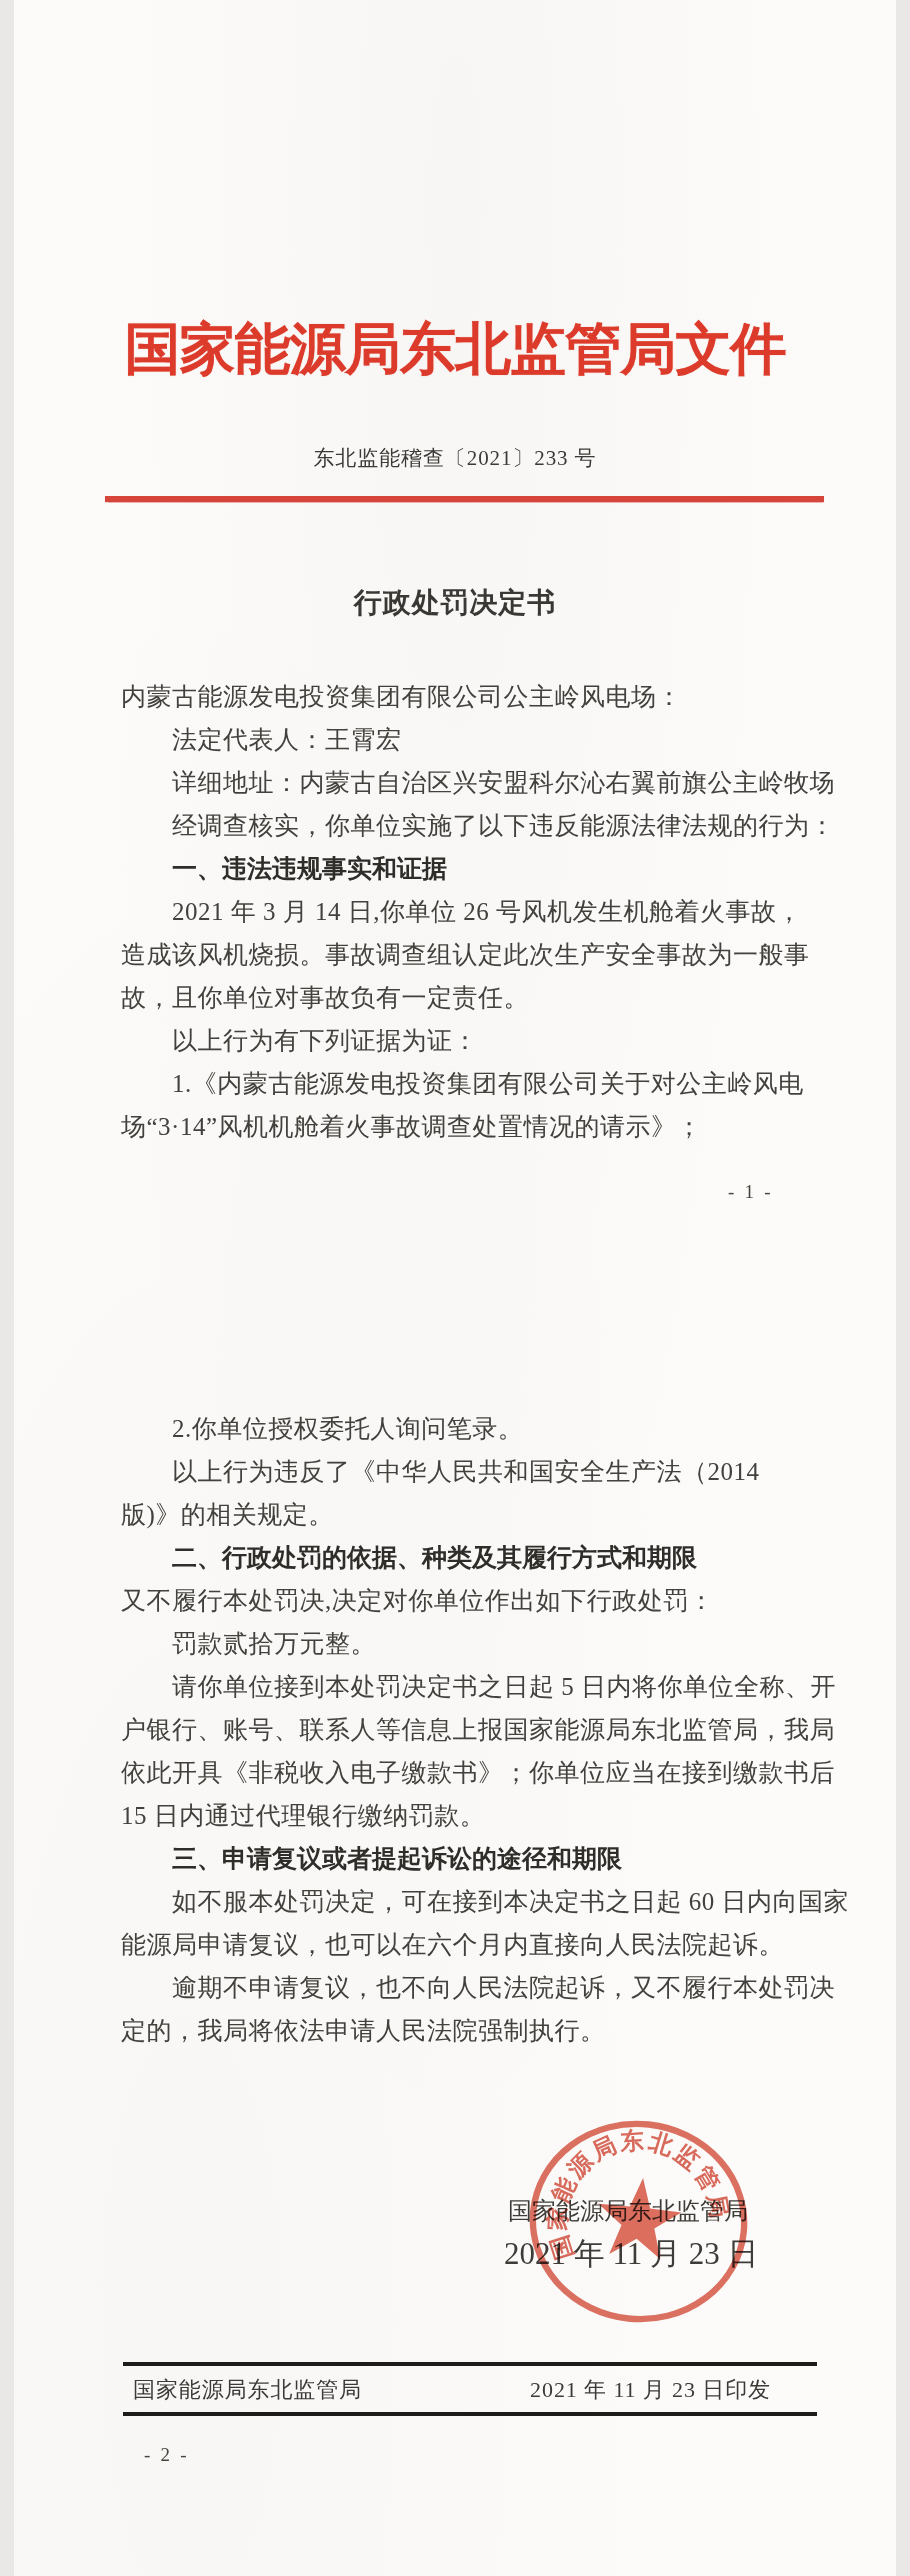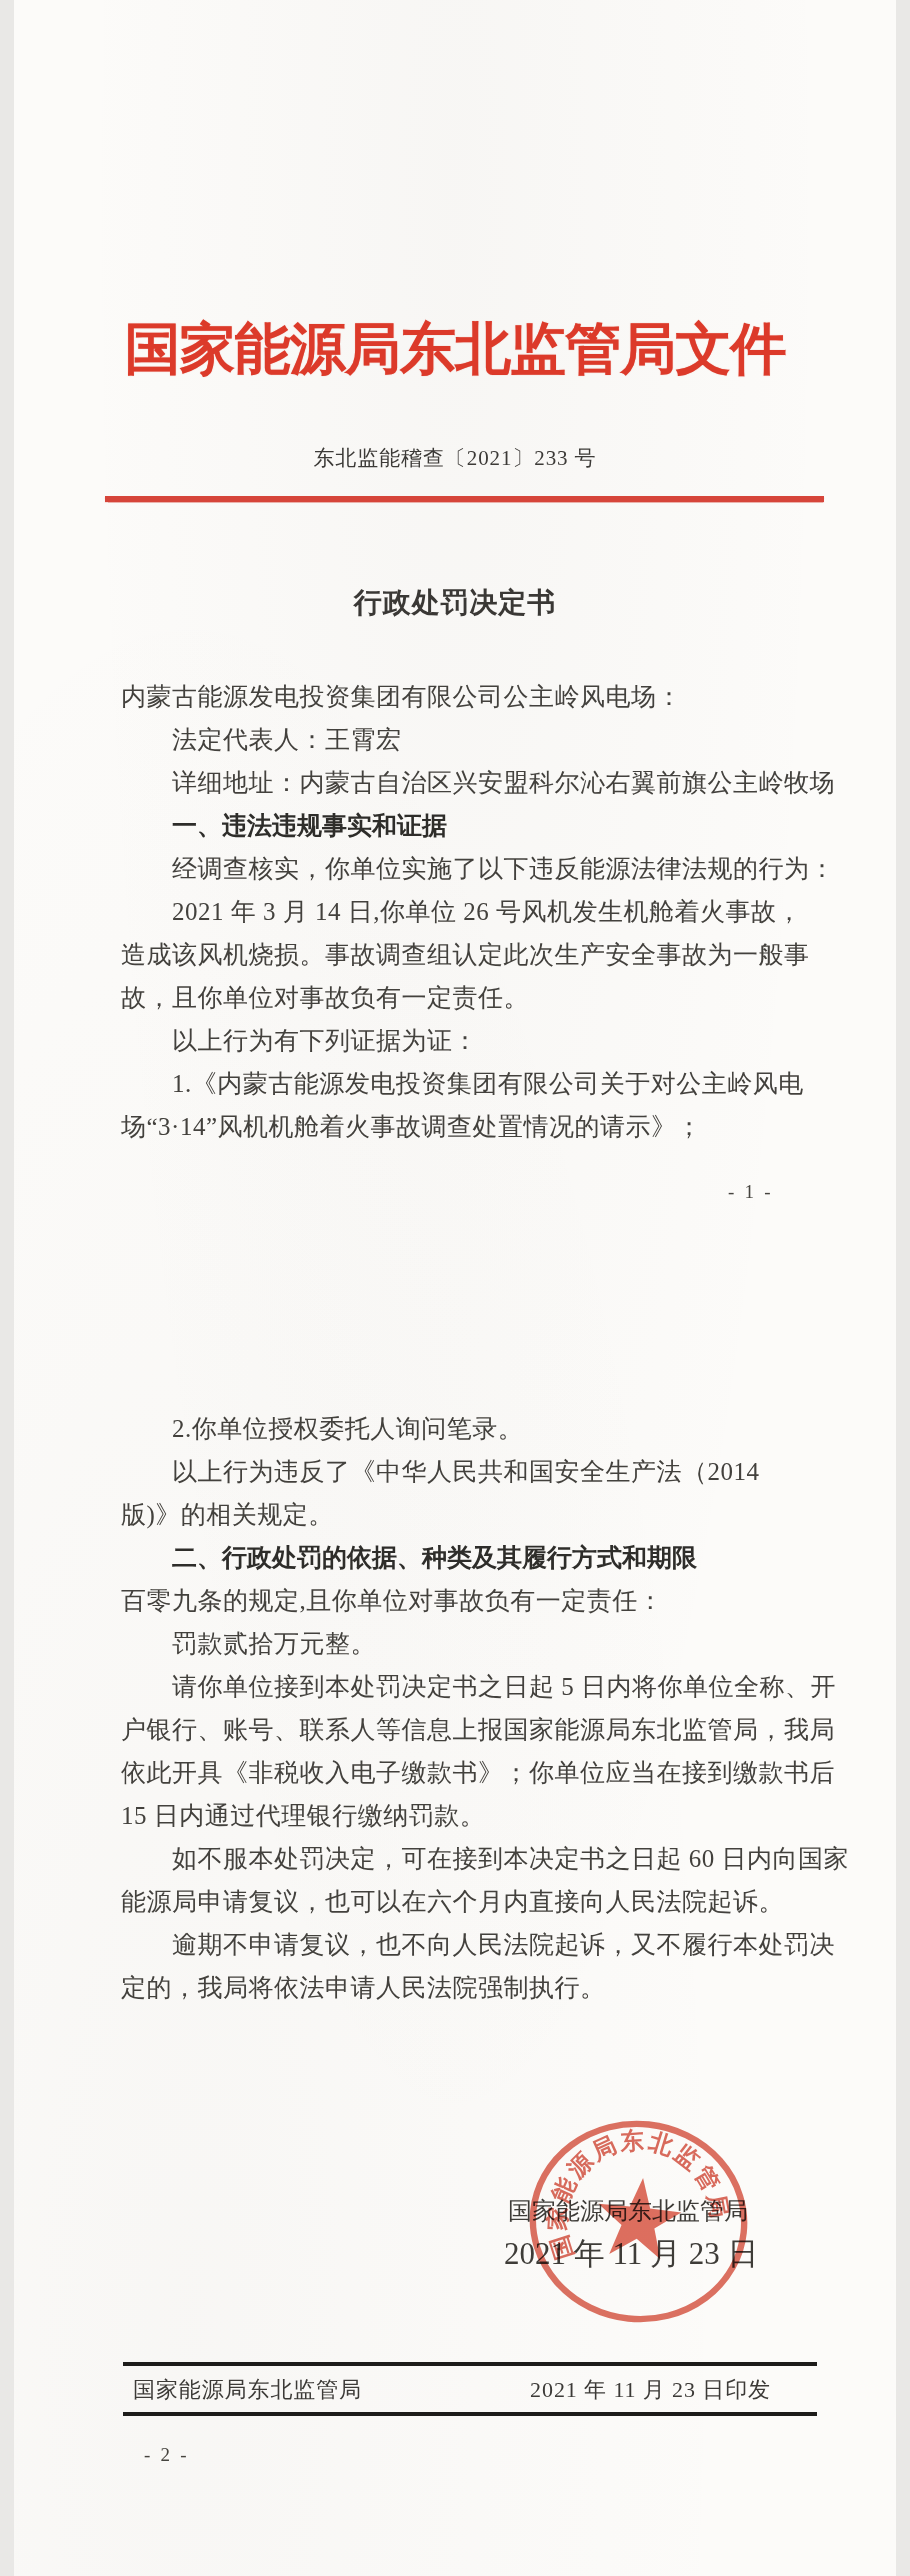--- a/index.html
+++ b/index.html
@@ -131,43 +131,44 @@
   <div class="abs doc-number">东北监能稽查〔2021〕233 号</div>
 
   <div class="abs red-rule"></div>
 
   <div class="abs doc-title">行政处罚决定书</div>
 
   <div class="abs body-block p1">
     <div class="ln">内蒙古能源发电投资集团有限公司公主岭风电场：</div>
     <div class="ln ind">法定代表人：王霄宏</div>
     <div class="ln ind">详细地址：内蒙古自治区兴安盟科尔沁右翼前旗公主岭牧场</div>
+    <div class="ln ind">经调查核实，你单位实施了以下违反能源法律法规的行为：</div>
     <div class="ln ind hd">一、违法违规事实和证据</div>
-    <div class="ln ind">经调查核实，你单位实施了以下违反能源法律法规的行为：</div>
     <div class="ln ind">2021 年 3 月 14 日,你单位 26 号风机发生机舱着火事故，</div>
     <div class="ln">造成该风机烧损。事故调查组认定此次生产安全事故为一般事</div>
     <div class="ln">故，且你单位对事故负有一定责任。</div>
     <div class="ln ind">以上行为有下列证据为证：</div>
     <div class="ln ind">1.《内蒙古能源发电投资集团有限公司关于对公主岭风电</div>
     <div class="ln">场“3·14”风机机舱着火事故调查处置情况的请示》；</div>
   </div>
 
   <div class="abs pagenum pn1">- 1 -</div>
 
   <div class="abs body-block p2">
     <div class="ln ind">2.你单位授权委托人询问笔录。</div>
     <div class="ln ind">以上行为违反了《中华人民共和国安全生产法（2014</div>
     <div class="ln">版)》的相关规定。</div>
     <div class="ln ind hd">二、行政处罚的依据、种类及其履行方式和期限</div>
-    <div class="ln">百零九条的规定,且你单位对事故负有一定责任：</div>
+    <div class="ln">又不履行本处罚决,决定对你单位作出如下行政处罚：</div>
     <div class="ln ind">罚款贰拾万元整。</div>
     <div class="ln ind">请你单位接到本处罚决定书之日起 5 日内将你单位全称、开</div>
     <div class="ln">户银行、账号、联系人等信息上报国家能源局东北监管局，我局</div>
     <div class="ln">依此开具《非税收入电子缴款书》；你单位应当在接到缴款书后</div>
     <div class="ln">15 日内通过代理银行缴纳罚款。</div>
+    <div class="ln ind hd">三、申请复议或者提起诉讼的途径和期限</div>
     <div class="ln ind">如不服本处罚决定，可在接到本决定书之日起 60 日内向国家</div>
     <div class="ln">能源局申请复议，也可以在六个月内直接向人民法院起诉。</div>
     <div class="ln ind">逾期不申请复议，也不向人民法院起诉，又不履行本处罚决</div>
     <div class="ln">定的，我局将依法申请人民法院强制执行。</div>
   </div>
 
   <div class="abs sig-org">国家能源局东北监管局</div>
   <div class="abs sig-date">2021 年 11 月 23 日</div>
 
   <svg class="abs seal" viewBox="-130 -130 260 260" xmlns="http://www.w3.org/2000/svg">

